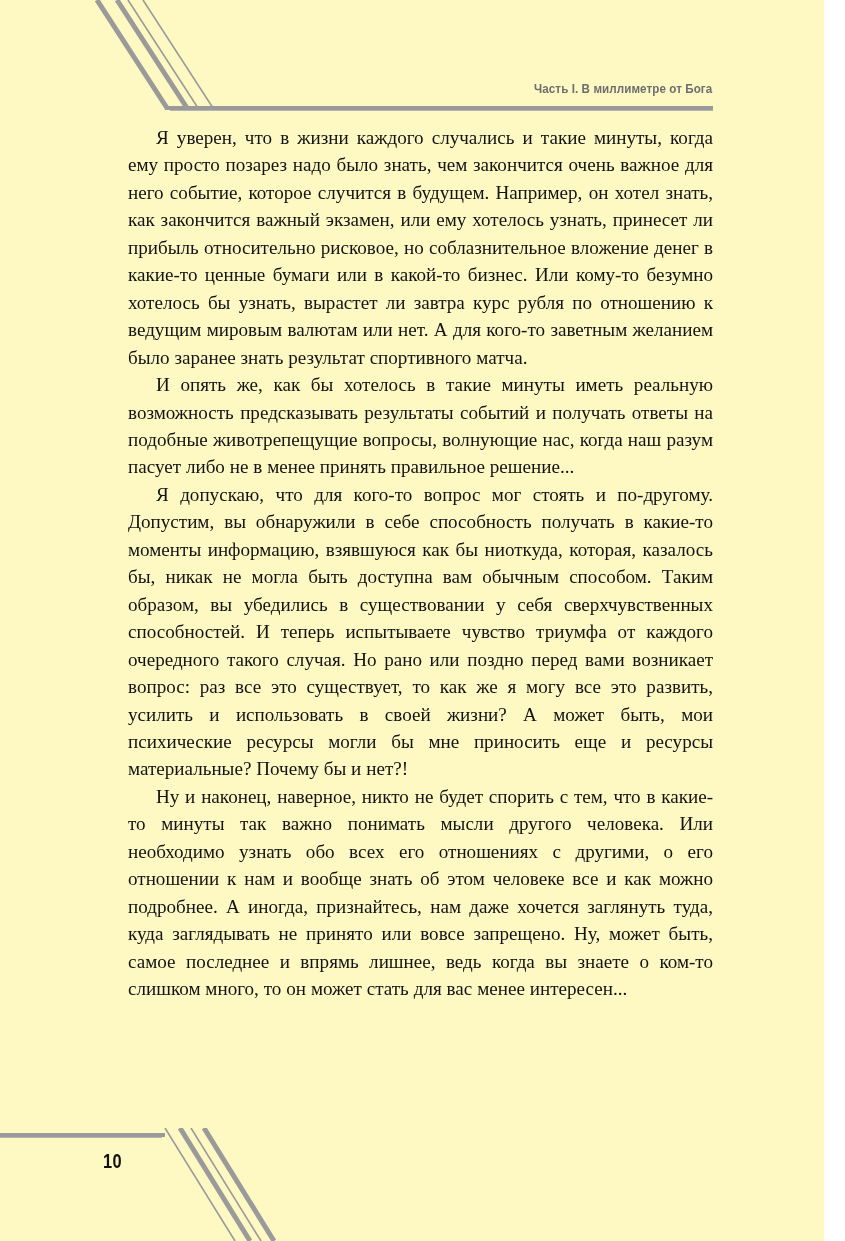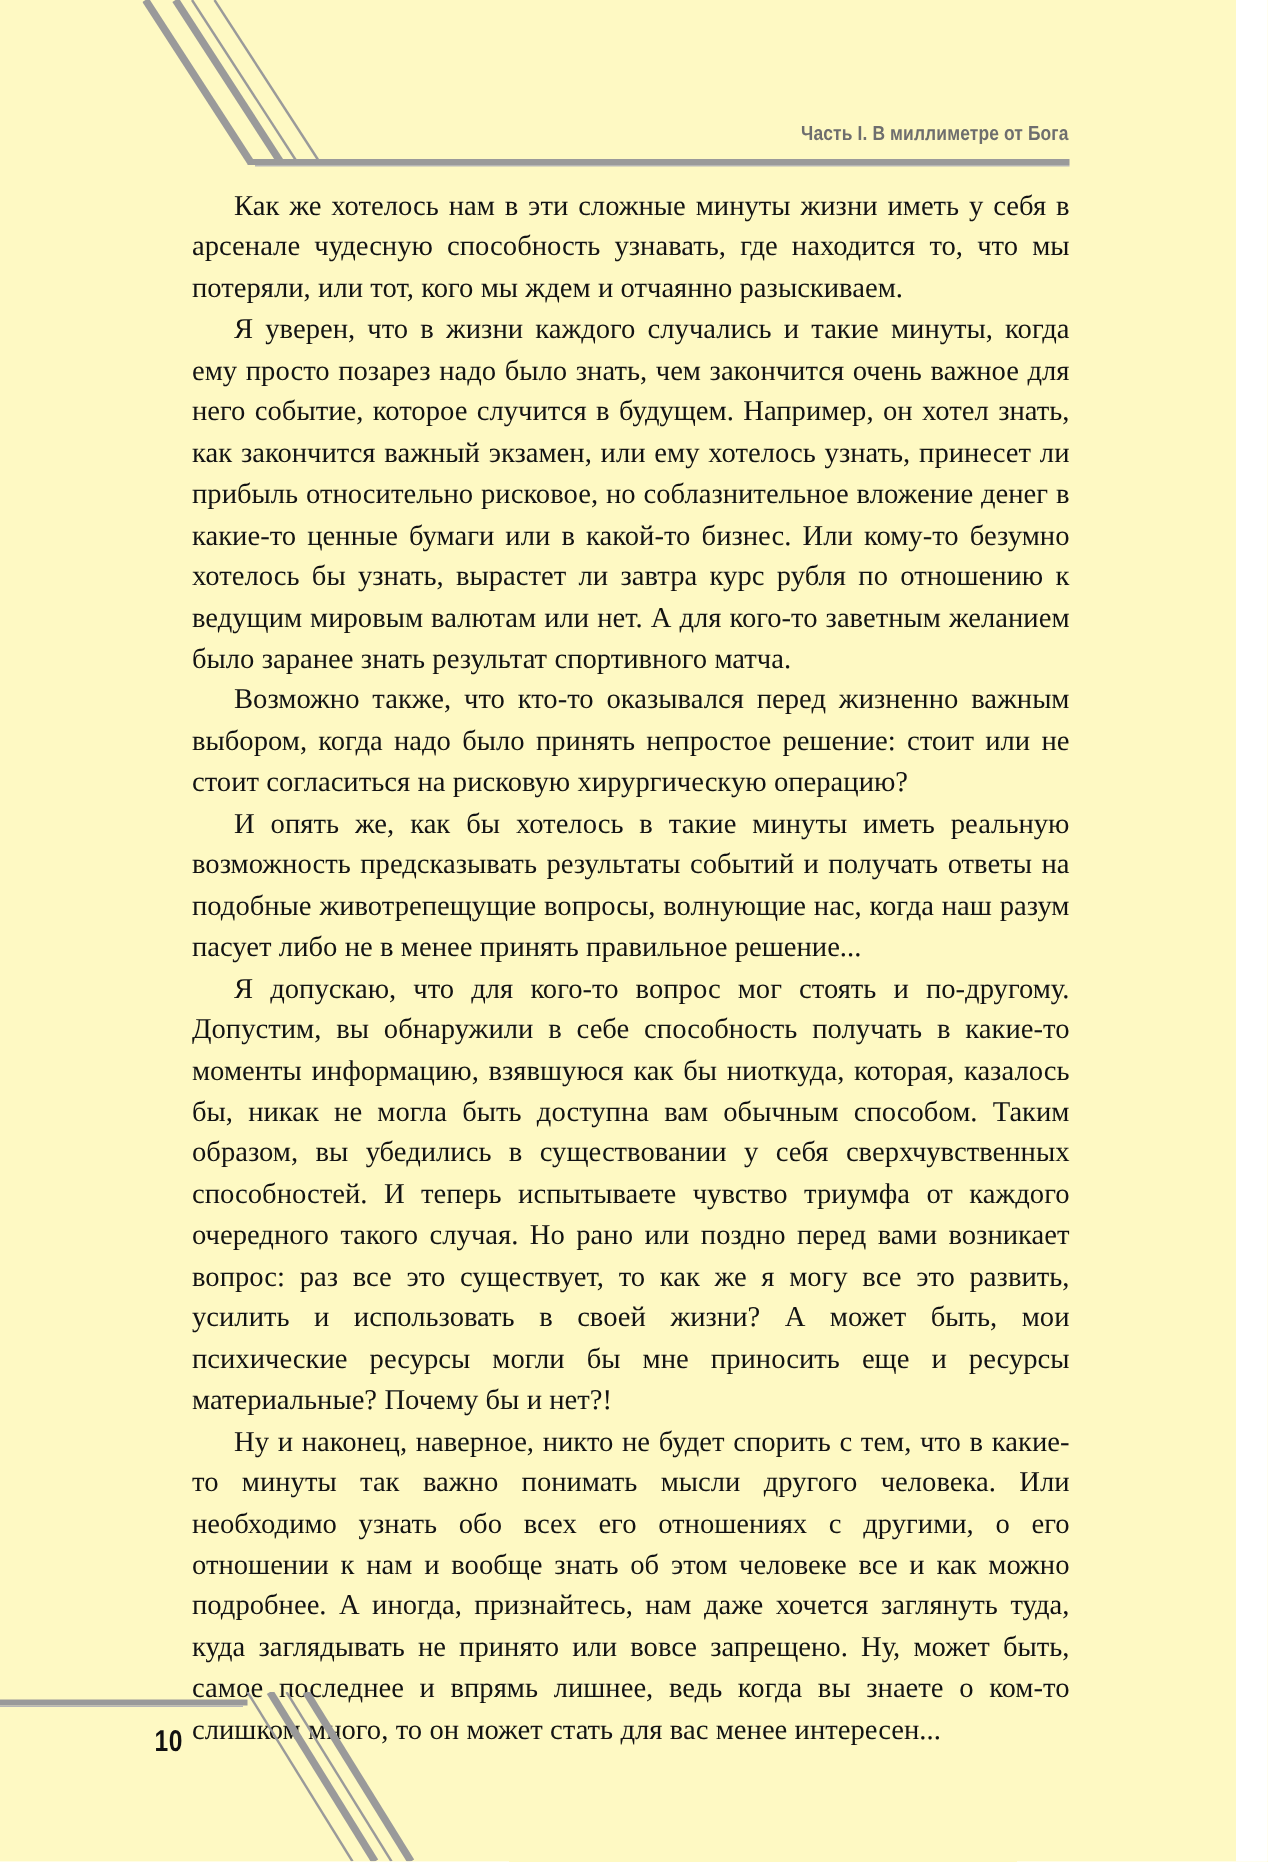--- a/index.html
+++ b/index.html
@@ -133,23 +133,21 @@
       </g>
     </svg>
 
     <div class="header-rule"></div>
     <div class="header-rule-thin"></div>
 
     <div class="running-head">Часть I. В миллиметре от Бога</div>
   </div>
 
   <div class="textblock">
-    <p>Как же хотелось нам в эти сложные минуты жизни иметь у себя в арсенале чудесную способность узнавать, где находится то, что мы потеряли, или тот, кого мы ждем и отчаянно разыскиваем.</p>
     <p>Я уверен, что в жизни каждого случались и такие минуты, когда ему просто позарез надо было знать, чем закончится очень важное для него событие, которое случится в будущем. Например, он хотел знать, как закончится важный экзамен, или ему хотелось узнать, принесет ли прибыль относительно рисковое, но соблазнительное вложение денег в какие-то ценные бумаги или в какой-то бизнес. Или кому-то безумно хотелось бы узнать, вырастет ли завтра курс рубля по отношению к ведущим мировым валютам или нет. А для кого-то заветным желанием было заранее знать результат спортивного матча.</p>
-    <p>Возможно также, что кто-то оказывался перед жизненно важным выбором, когда надо было принять непростое решение: стоит или не стоит согласиться на рисковую хирургическую операцию?</p>
     <p>И опять же, как бы хотелось в такие минуты иметь реальную возможность предсказывать результаты событий и получать ответы на подобные животрепещущие вопросы, волнующие нас, когда наш разум пасует либо не в менее принять правильное решение...</p>
     <p>Я допускаю, что для кого-то вопрос мог стоять и по-другому. Допустим, вы обнаружили в себе способность получать в какие-то моменты информацию, взявшуюся как бы ниоткуда, которая, казалось бы, никак не могла быть доступна вам обычным способом. Таким образом, вы убедились в существовании у себя сверхчувственных способностей. И теперь испытываете чувство триумфа от каждого очередного такого случая. Но рано или поздно перед вами возникает вопрос: раз все это существует, то как же я могу все это развить, усилить и использовать в своей жизни? А может быть, мои психические ресурсы могли бы мне приносить еще и ресурсы материальные? Почему бы и нет?!</p>
     <p>Ну и наконец, наверное, никто не будет спорить с тем, что в какие-то минуты так важно понимать мысли другого человека. Или необходимо узнать обо всех его отношениях с другими, о его отношении к нам и вообще знать об этом человеке все и как можно подробнее. А иногда, признайтесь, нам даже хочется заглянуть туда, куда заглядывать не принято или вовсе запрещено. Ну, может быть, самое последнее и впрямь лишнее, ведь когда вы знаете о ком-то слишком много, то он может стать для вас менее интересен...</p>
   </div>
 
   <div>
     <div class="footer-rule"></div>
     <div class="footer-rule-thin"></div>
 
     <svg class="footer-decor" viewBox="0 0 150 113" preserveAspectRatio="none">

